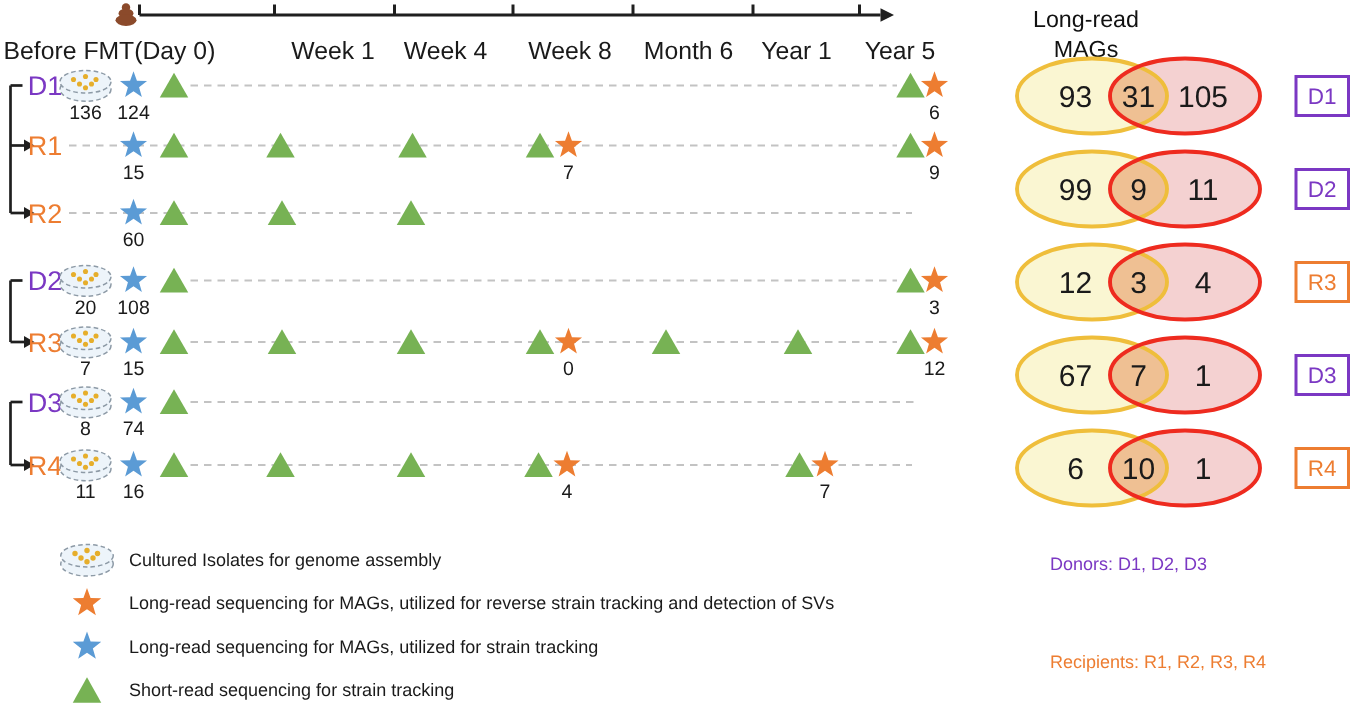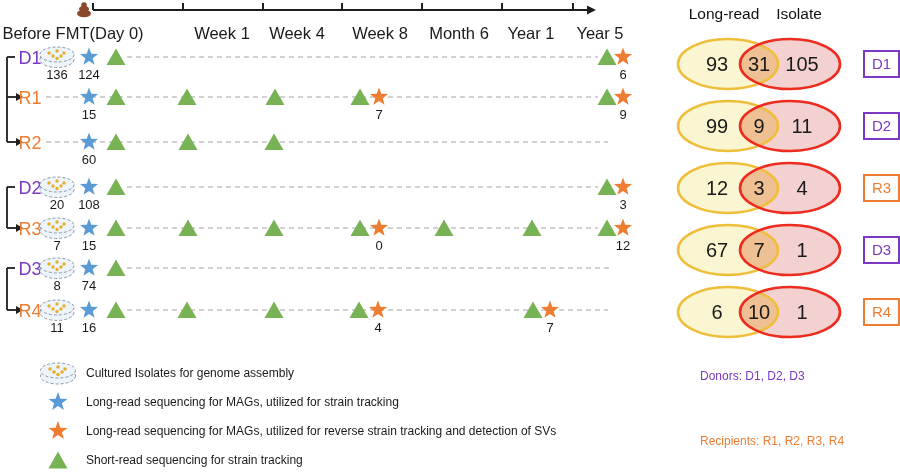--- a/index.html
+++ b/index.html
@@ -201,23 +201,23 @@
         <polygon points="0,-9.5 2.29,-3.16 9.03,-2.94 3.71,1.21 5.58,7.69 0,3.9 -5.58,7.69 -3.71,1.21 -9.03,-2.94 -2.29,-3.16" transform="translate(378,310)" fill="#ED7D31"></polygon>
         <text x="378" y="332" text-anchor="middle" font-size="13" fill="#1a1a1a" font-family="&quot;Liberation Sans&quot;, sans-serif">4</text>
         <polygon points="523.5,318 542.5,318 533,301.5" fill="#77B254"></polygon>
         <polygon points="0,-9.5 2.29,-3.16 9.03,-2.94 3.71,1.21 5.58,7.69 0,3.9 -5.58,7.69 -3.71,1.21 -9.03,-2.94 -2.29,-3.16" transform="translate(550,310)" fill="#ED7D31"></polygon>
         <text x="550" y="332" text-anchor="middle" font-size="13" fill="#1a1a1a" font-family="&quot;Liberation Sans&quot;, sans-serif">7</text>
       </g>
     </svg>
 
   <div class="venn-header" id="vh-left">
     <span>Long-read</span>
+    <span>MAGs</span>
   </div>
   <div class="venn-header" id="vh-right">
-    <span>Isolate</span>
   </div>
 
   <svg id="venn-svg" width="240" height="350">
       <g>
         <defs>
           <clipPath id="vclip0">
             <ellipse cx="68" cy="64" rx="50" ry="25"></ellipse>
           </clipPath>
         </defs>
         <ellipse cx="68" cy="64" rx="50" ry="25" fill="#FAF6D2"></ellipse>
@@ -313,32 +313,32 @@
             <circle cx="-4" cy="-1" r="1.8" fill="#E6AE2B"></circle>
           <circle cx="4" cy="-1" r="1.8" fill="#E6AE2B"></circle>
             <circle cx="0" cy="1.5" r="1.8" fill="#E6AE2B"></circle>
         </svg>
       </span>
       <span class="tx">Cultured Isolates for genome assembly</span>
     </div>
     <div class="legend-row">
       <span class="ic">
         <svg width="24" height="24" viewBox="-12 -12 24 24">
+          <polygon points="0,-10 2.4,-3.3 9.5,-3.1 3.9,1.3 5.9,8.1 0,4.1 -5.9,8.1 -3.9,1.3 -9.5,-3.1 -2.4,-3.3" fill="#ED7D31"></polygon>
+        </svg>
+      </span>
+      <span class="tx">Long-read sequencing for MAGs, utilized for reverse strain tracking and detection of SVs</span>
+    </div>
+    <div class="legend-row">
+      <span class="ic">
+        <svg width="24" height="24" viewBox="-12 -12 24 24">
           <polygon points="0,-10 2.4,-3.3 9.5,-3.1 3.9,1.3 5.9,8.1 0,4.1 -5.9,8.1 -3.9,1.3 -9.5,-3.1 -2.4,-3.3" fill="#5B9BD5"></polygon>
         </svg>
       </span>
       <span class="tx">Long-read sequencing for MAGs, utilized for strain tracking</span>
-    </div>
-    <div class="legend-row">
-      <span class="ic">
-        <svg width="24" height="24" viewBox="-12 -12 24 24">
-          <polygon points="0,-10 2.4,-3.3 9.5,-3.1 3.9,1.3 5.9,8.1 0,4.1 -5.9,8.1 -3.9,1.3 -9.5,-3.1 -2.4,-3.3" fill="#ED7D31"></polygon>
-        </svg>
-      </span>
-      <span class="tx">Long-read sequencing for MAGs, utilized for reverse strain tracking and detection of SVs</span>
     </div>
     <div class="legend-row">
       <span class="ic">
         <svg width="22" height="20" viewBox="0 0 22 20">
           <polygon points="11,1.5 1.5,18.5 20.5,18.5" fill="#77B254"></polygon>
         </svg>
       </span>
       <span class="tx">Short-read sequencing for strain tracking</span>
     </div>
   </div>

